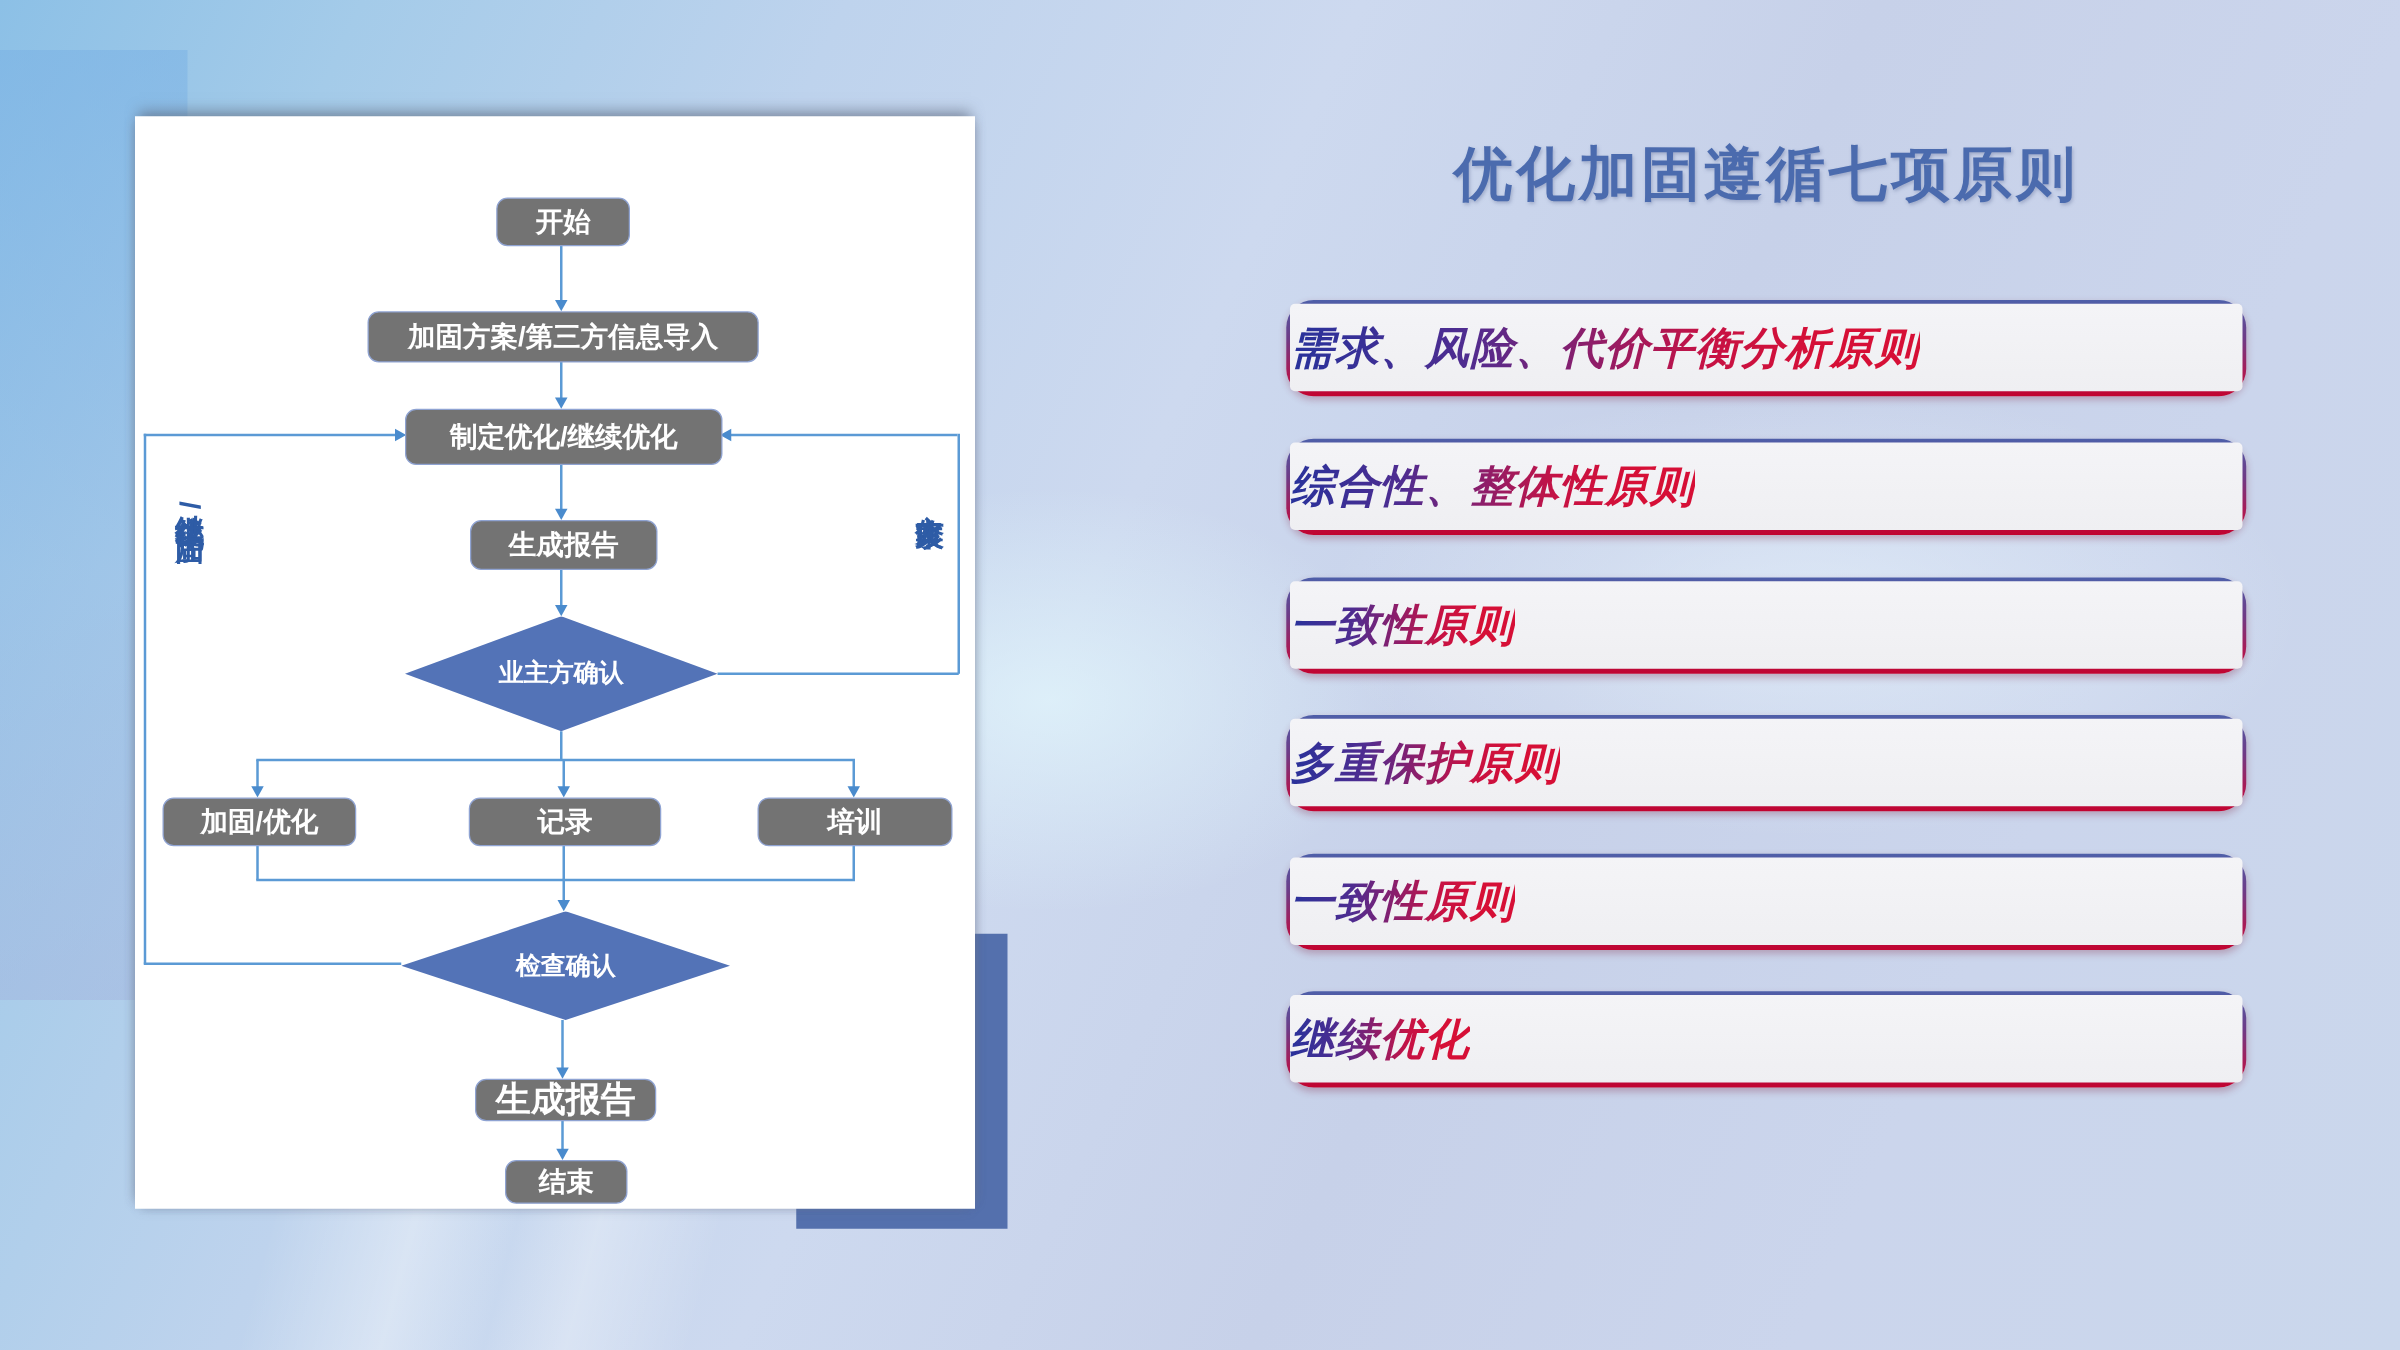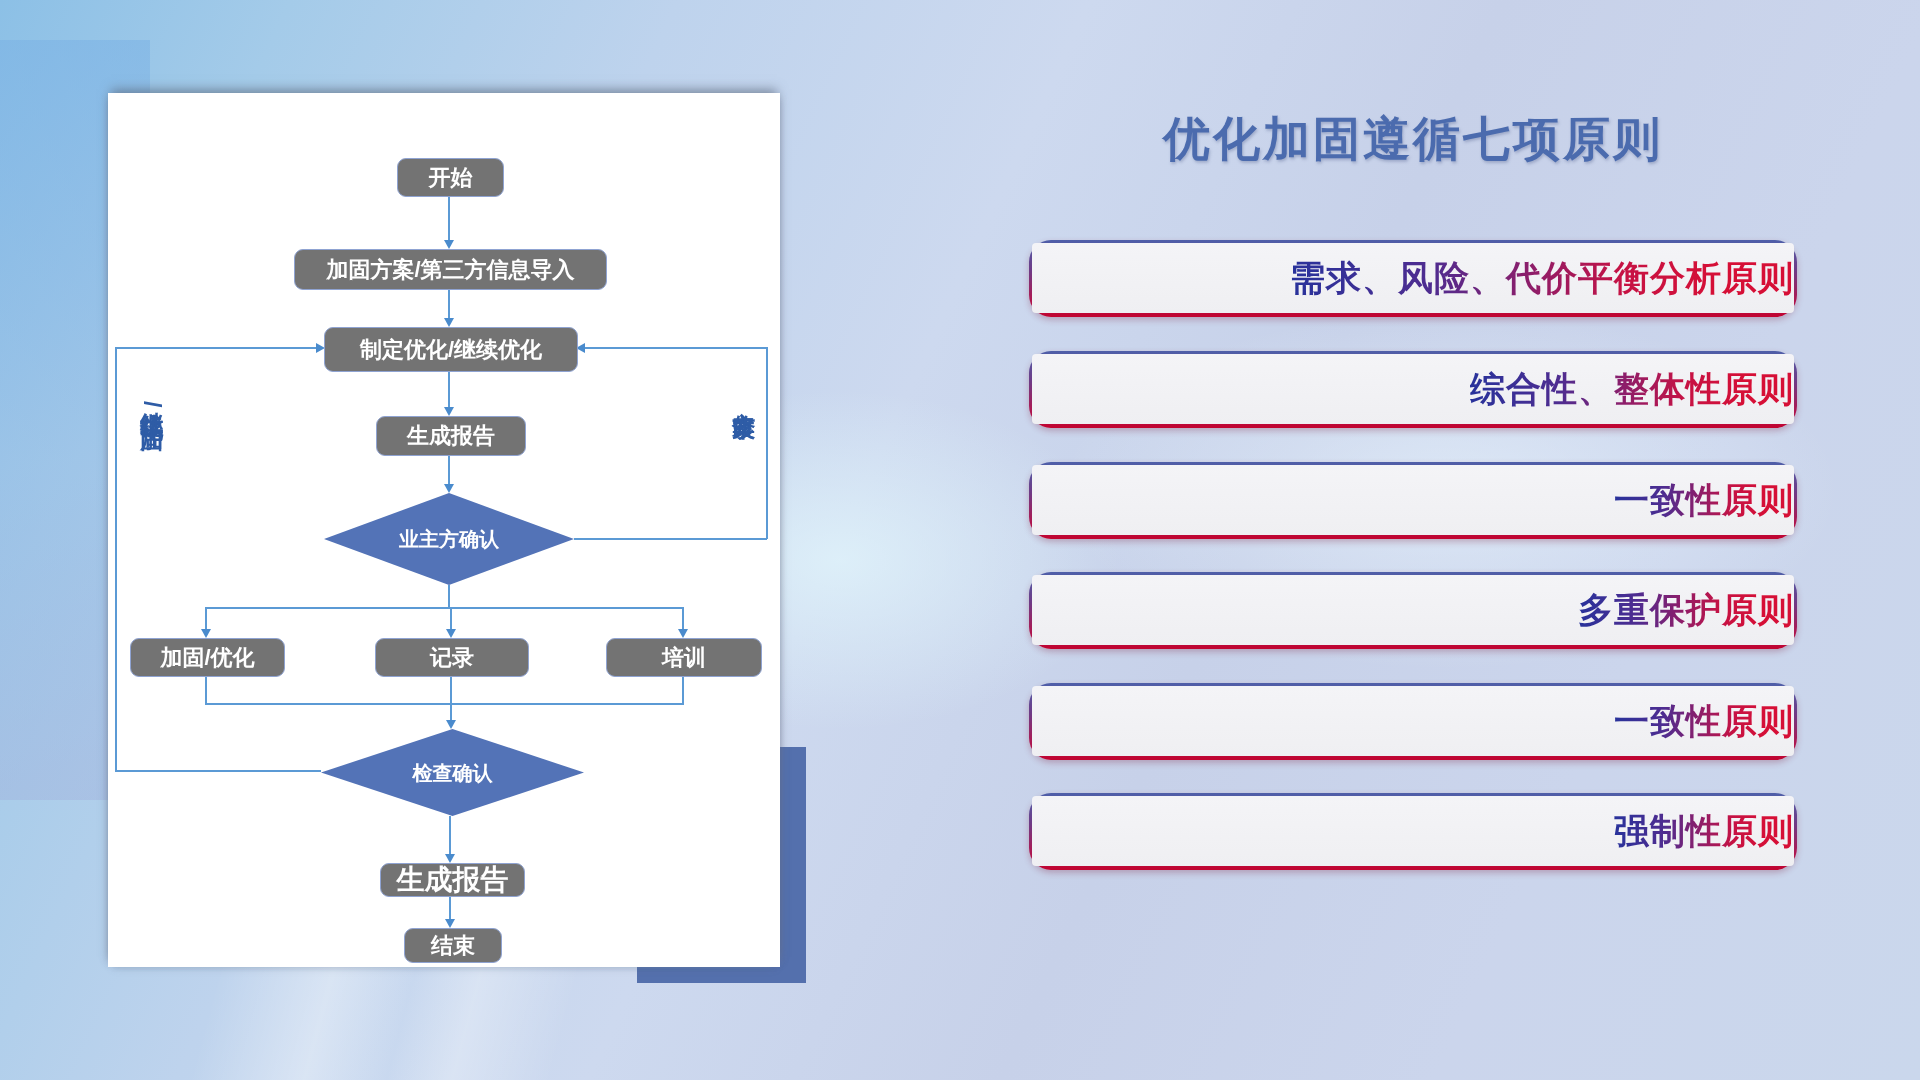--- a/index.html
+++ b/index.html
@@ -47,21 +47,21 @@
   
   .panel-title{position:absolute;left:1029px;top:108px;width:768px;z-index:3;text-align:center;
       font-size:47px;font-weight:bold;color:#4b6bae;letter-spacing:3px;
       text-shadow:1px 2px 3px rgba(80,95,140,.35);}
   .principle{position:absolute;left:1029px;width:768px;height:77px;z-index:3;
       border-radius:22px;padding:3px 3px 4px;box-sizing:border-box;
       background:linear-gradient(180deg,#4e5fa9 0%,#6f3a86 40%,#a91a55 75%,#c2032f 100%);
       box-shadow:0 3px 6px rgba(130,40,70,.3);}
   .principle-inner{width:100%;height:100%;border-radius:4px;
       background:linear-gradient(180deg,#f4f4f7,#efeff2);
-      display:flex;align-items:center;justify-content:flex-end;}
+      display:flex;align-items:center;justify-content:flex-start;font-style:italic;}
   .principle-text{font-size:35px;font-weight:bold;letter-spacing:1px;color:#9c1a52;white-space:nowrap;}
   @supports (-webkit-background-clip: text) {
     .principle-text{
       background:linear-gradient(90deg,#28329b 0%,#4f2c90 28%,#8e1d69 48%,#c61244 66%,#d60f36 85%);
       -webkit-background-clip:text;background-clip:text;-webkit-text-fill-color:transparent;}
   }
 </style>
 </head>
 <body>
 
@@ -159,17 +159,17 @@
       <span class="principle-text">多重保护原则</span>
     </div>
   </div>
   <div class="principle" style="top:683px">
     <div class="principle-inner">
       <span class="principle-text">一致性原则</span>
     </div>
   </div>
   <div class="principle" style="top:793px">
     <div class="principle-inner">
-      <span class="principle-text">强制性原则</span>
+      <span class="principle-text">继续优化</span>
     </div>
   </div>
 
 </div>
 
 </body></html>

